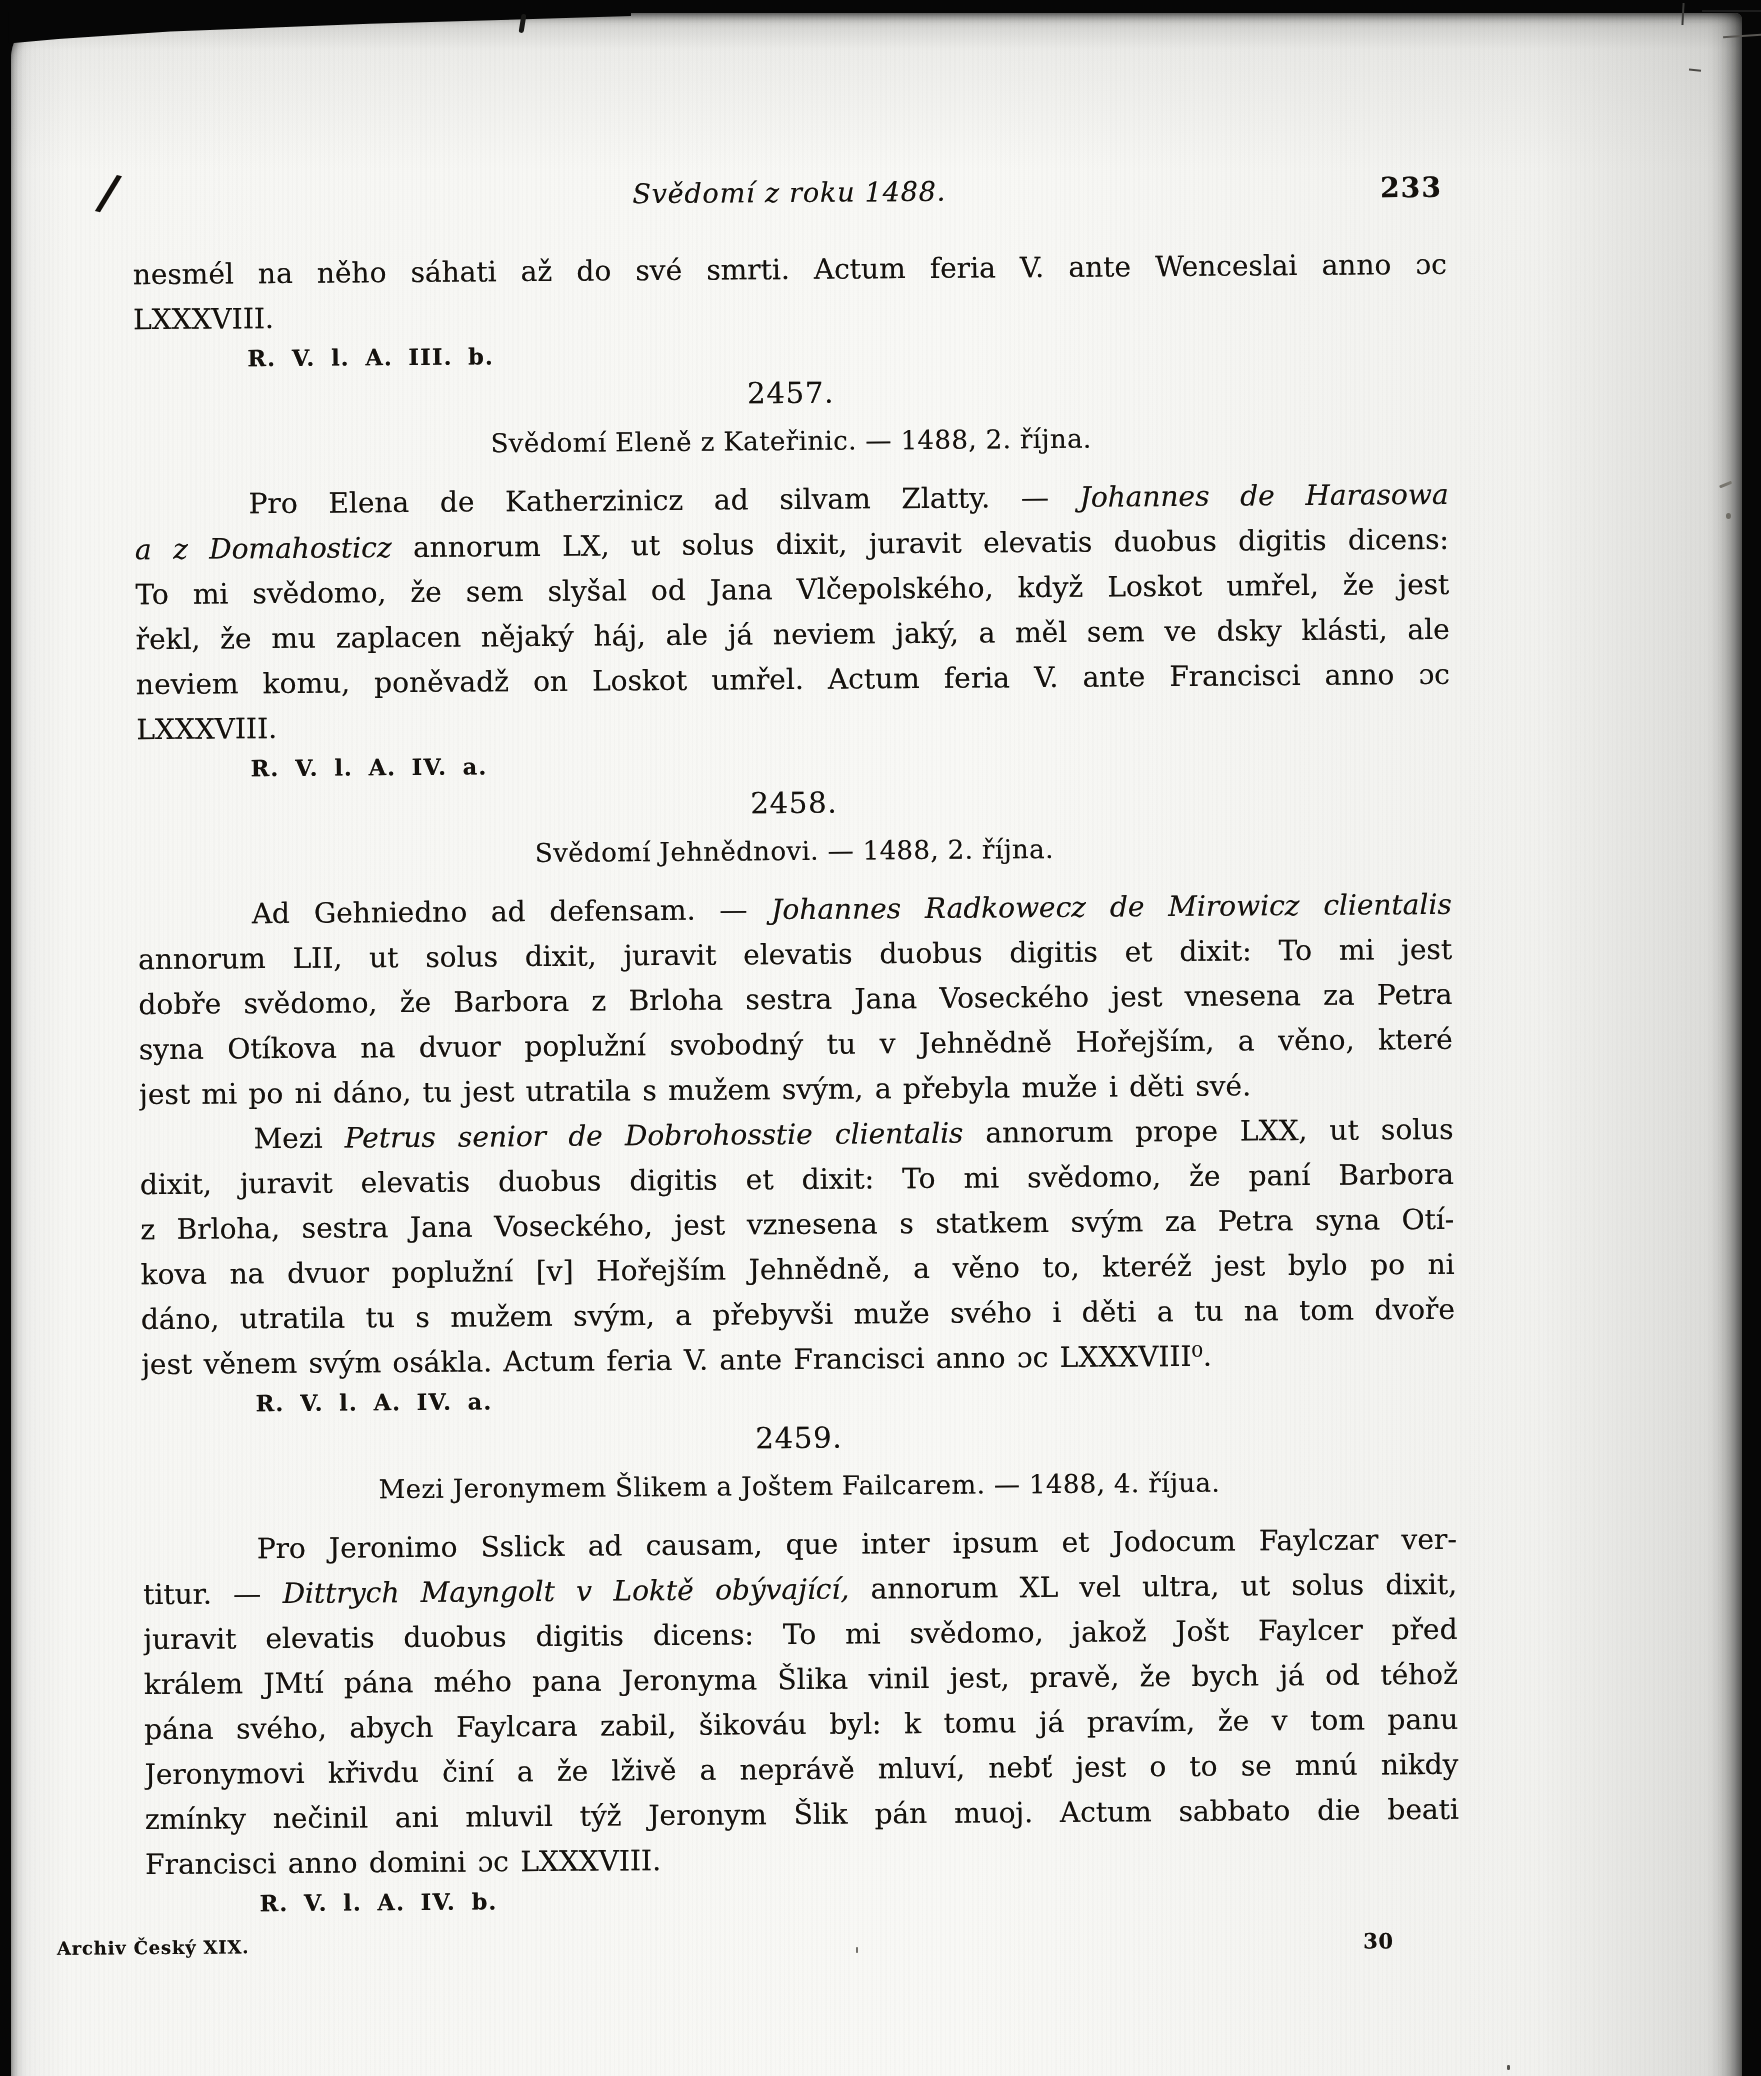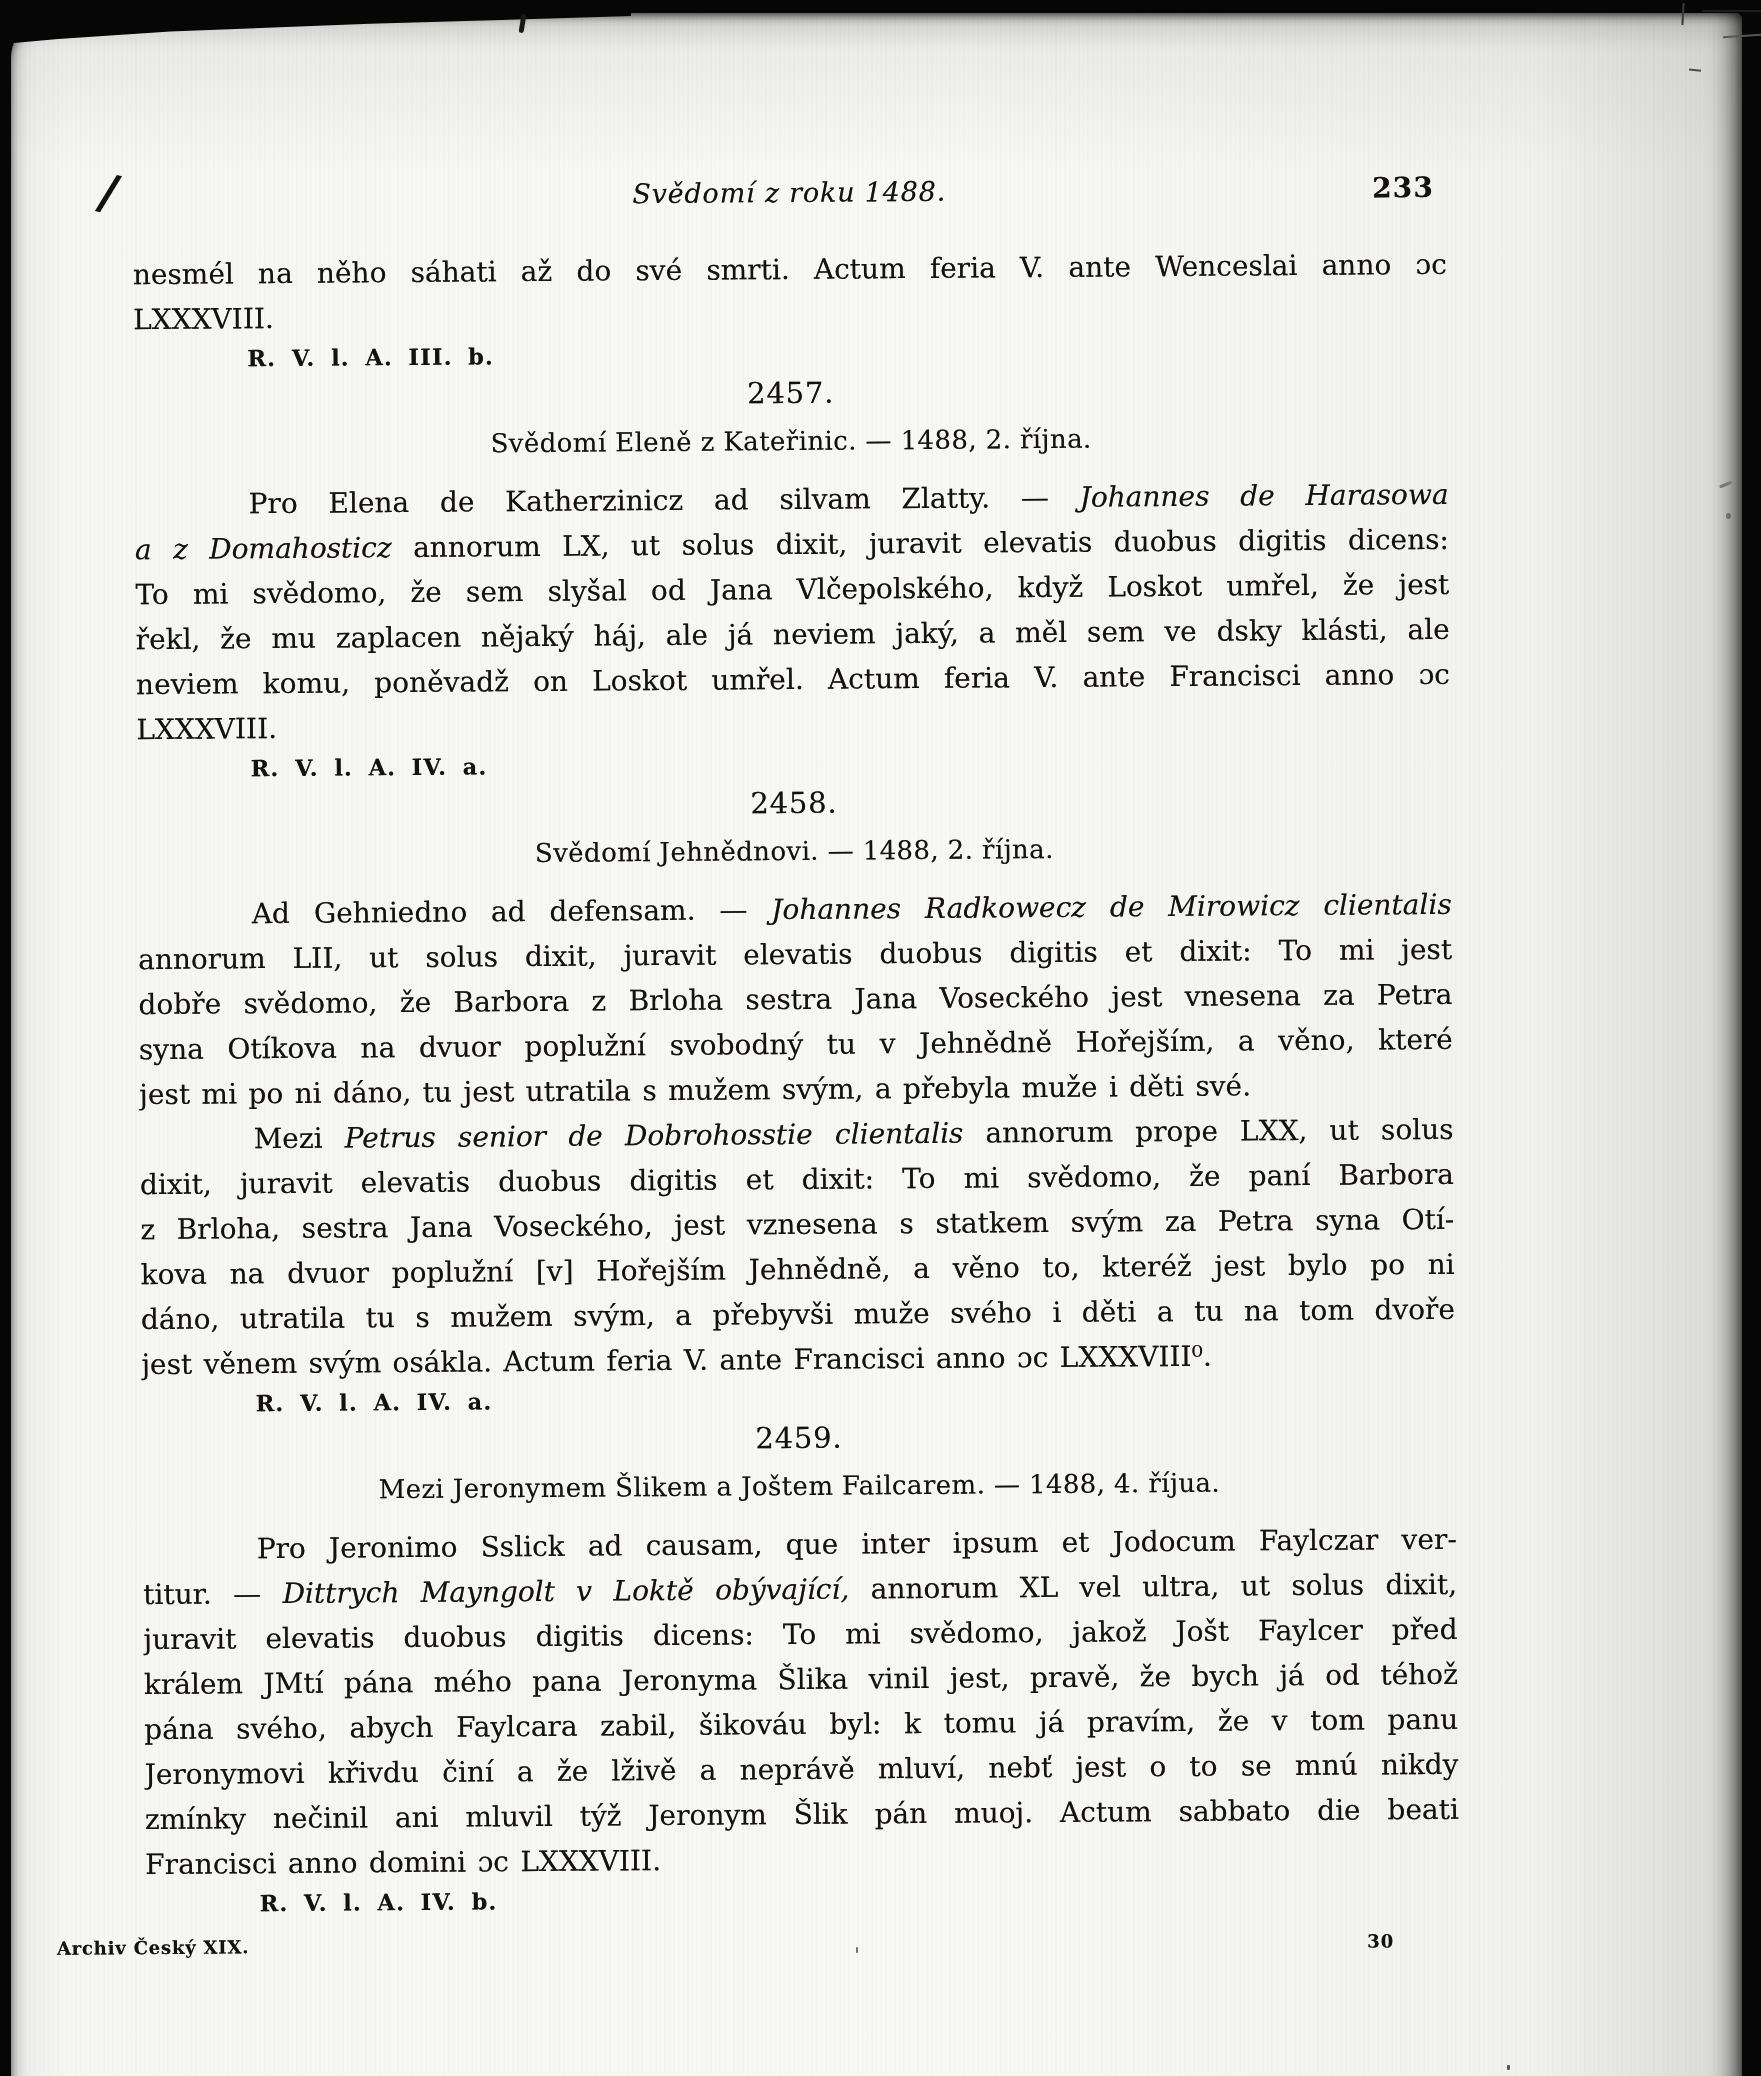--- a/index.html
+++ b/index.html
@@ -57,21 +57,21 @@
     transform:rotate(-0.45deg);
     transform-origin:50% 0;
     text-shadow:0 0 0.4px rgba(20,17,12,.55);
   }
   .running-head{position:relative;height:46px;line-height:46px;}
   .running-title{
     display:block;text-align:center;
     font-style:italic;font-size:27px;letter-spacing:0.8px;
   }
   .page-number{
-    position:absolute;right:12px;top:0;
+    position:absolute;right:4px;top:0;
     font-size:28px;font-weight:bold;letter-spacing:1.2px;
   }
   .section{display:block;}
   .secnum{margin-top:-5.4px;text-align:center;font-size:29px;line-height:45px;letter-spacing:0.8px;}
   .subtitle{margin-top:2.9px;text-align:center;font-size:26px;line-height:45px;letter-spacing:0.4px;}
   .para{margin-top:0;}
   .para.after-sub{margin-top:13px;}
   .section:first-child .para{margin-top:31px;}
   .line{
     font-size:28px;line-height:45px;height:45px;
@@ -86,21 +86,21 @@
     font-size:22.4px;font-weight:bold;line-height:45px;
     letter-spacing:1.2px;word-spacing:6.6px;
   }
   .footer-row{position:relative;margin-top:-1.7px;height:45px;line-height:45px;}
   .footer-left{
     position:absolute;left:-89px;top:0;
     font-size:18px;font-weight:bold;letter-spacing:0.8px;
   }
   .footer-right{
     position:absolute;right:66px;top:2.5px;
-    font-size:18px;font-weight:bold;letter-spacing:0.8px;
+    font-size:21px;font-weight:bold;letter-spacing:0.8px;
   }
 </style>
 </head>
 <body>
 
 <div class="paper">
   <div class="paper-grain"></div>
 </div>
 <div class="top-wedge"></div>
 

